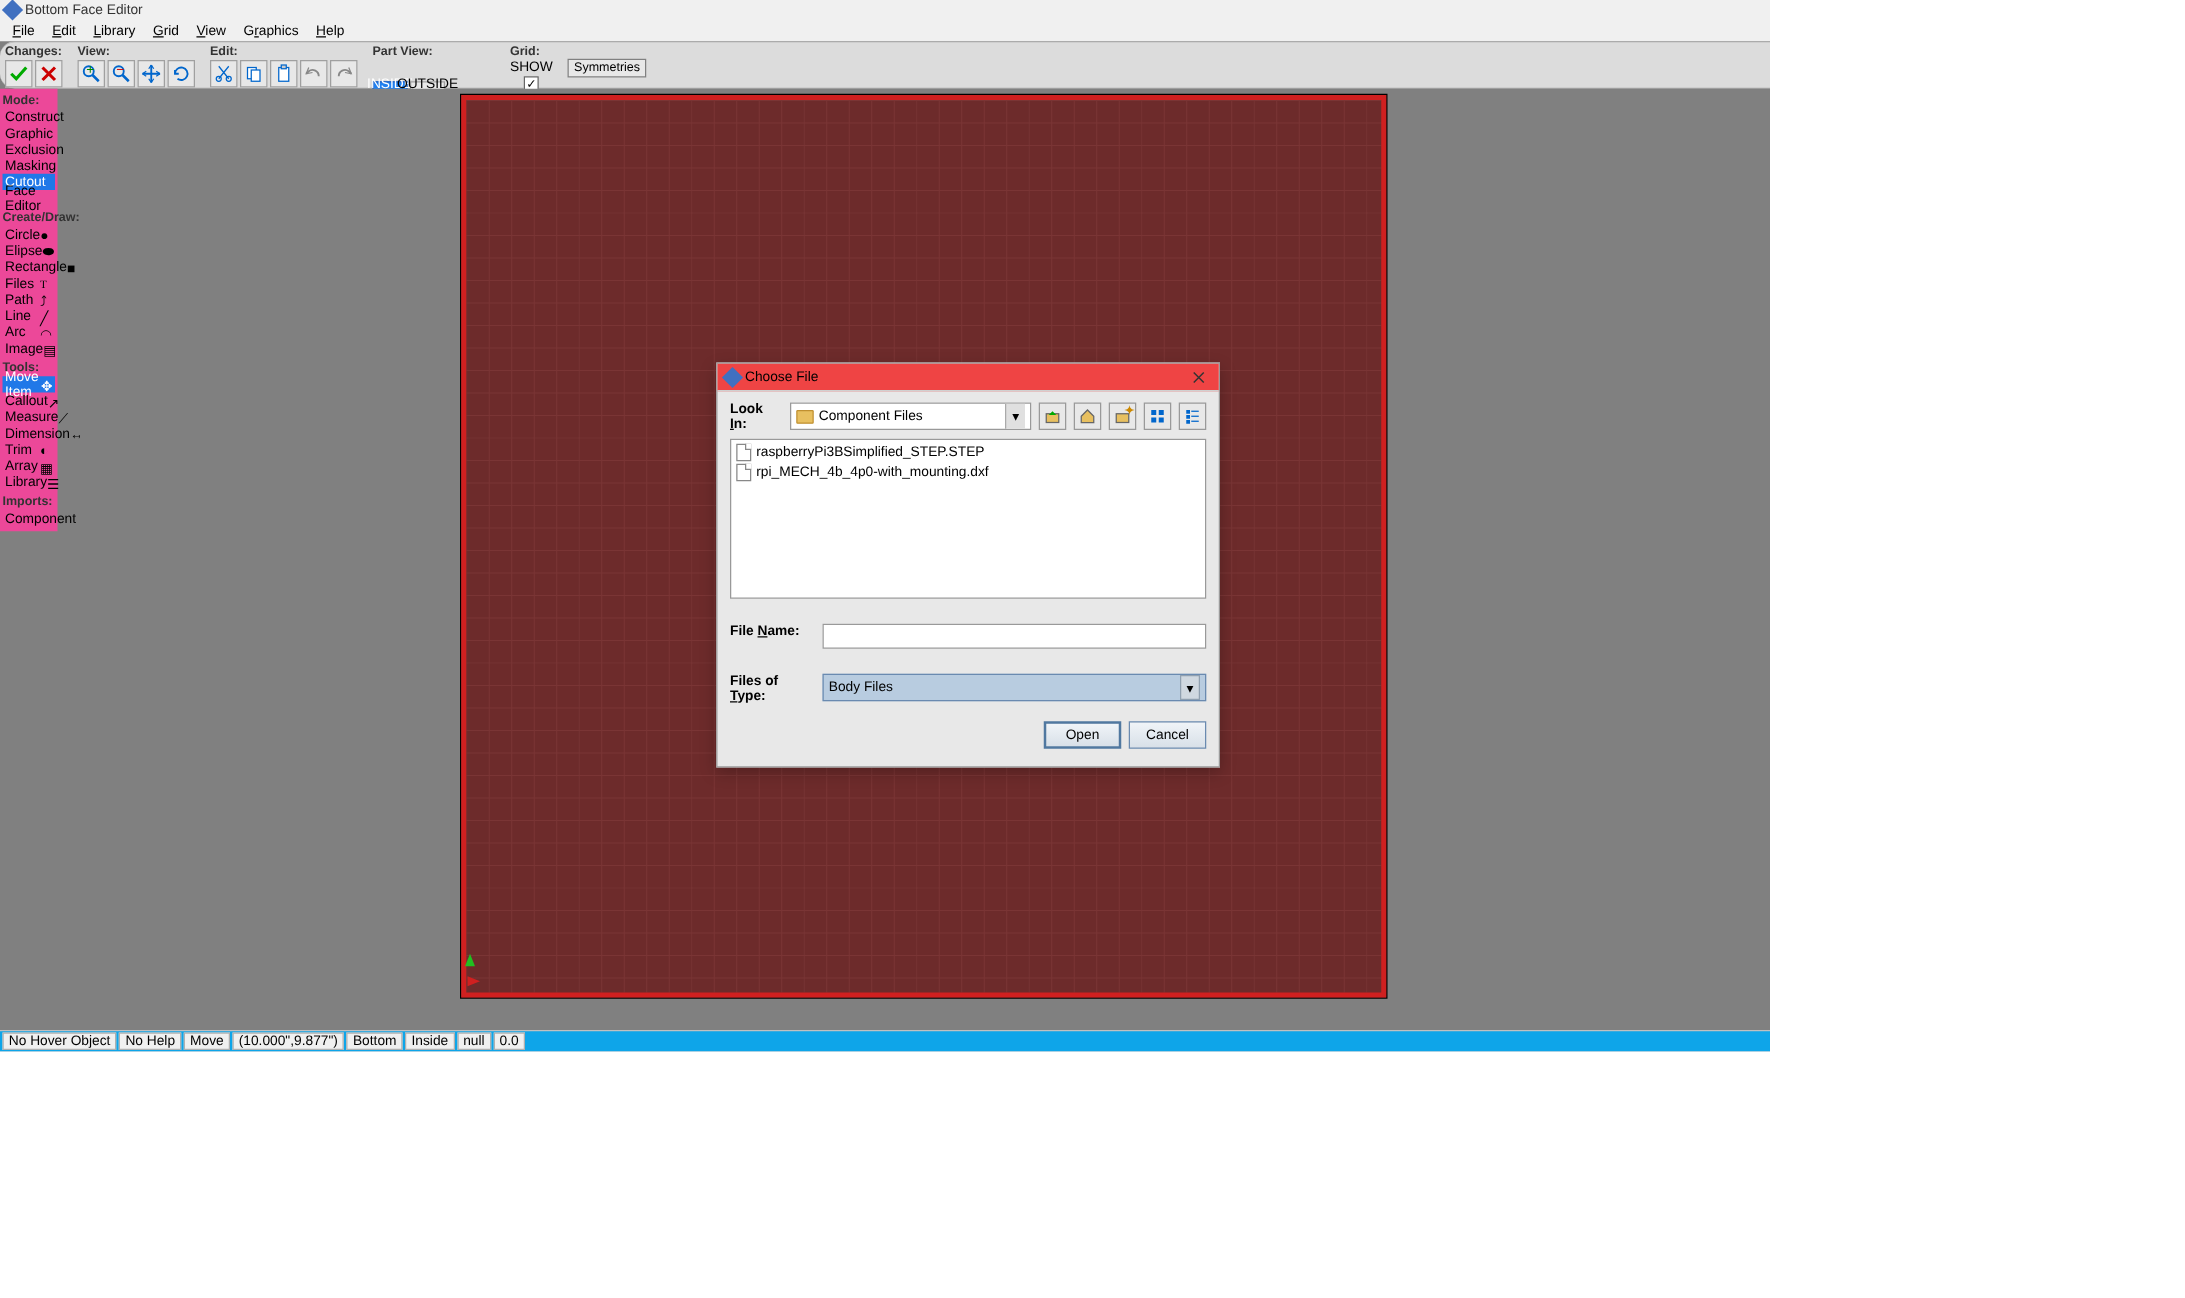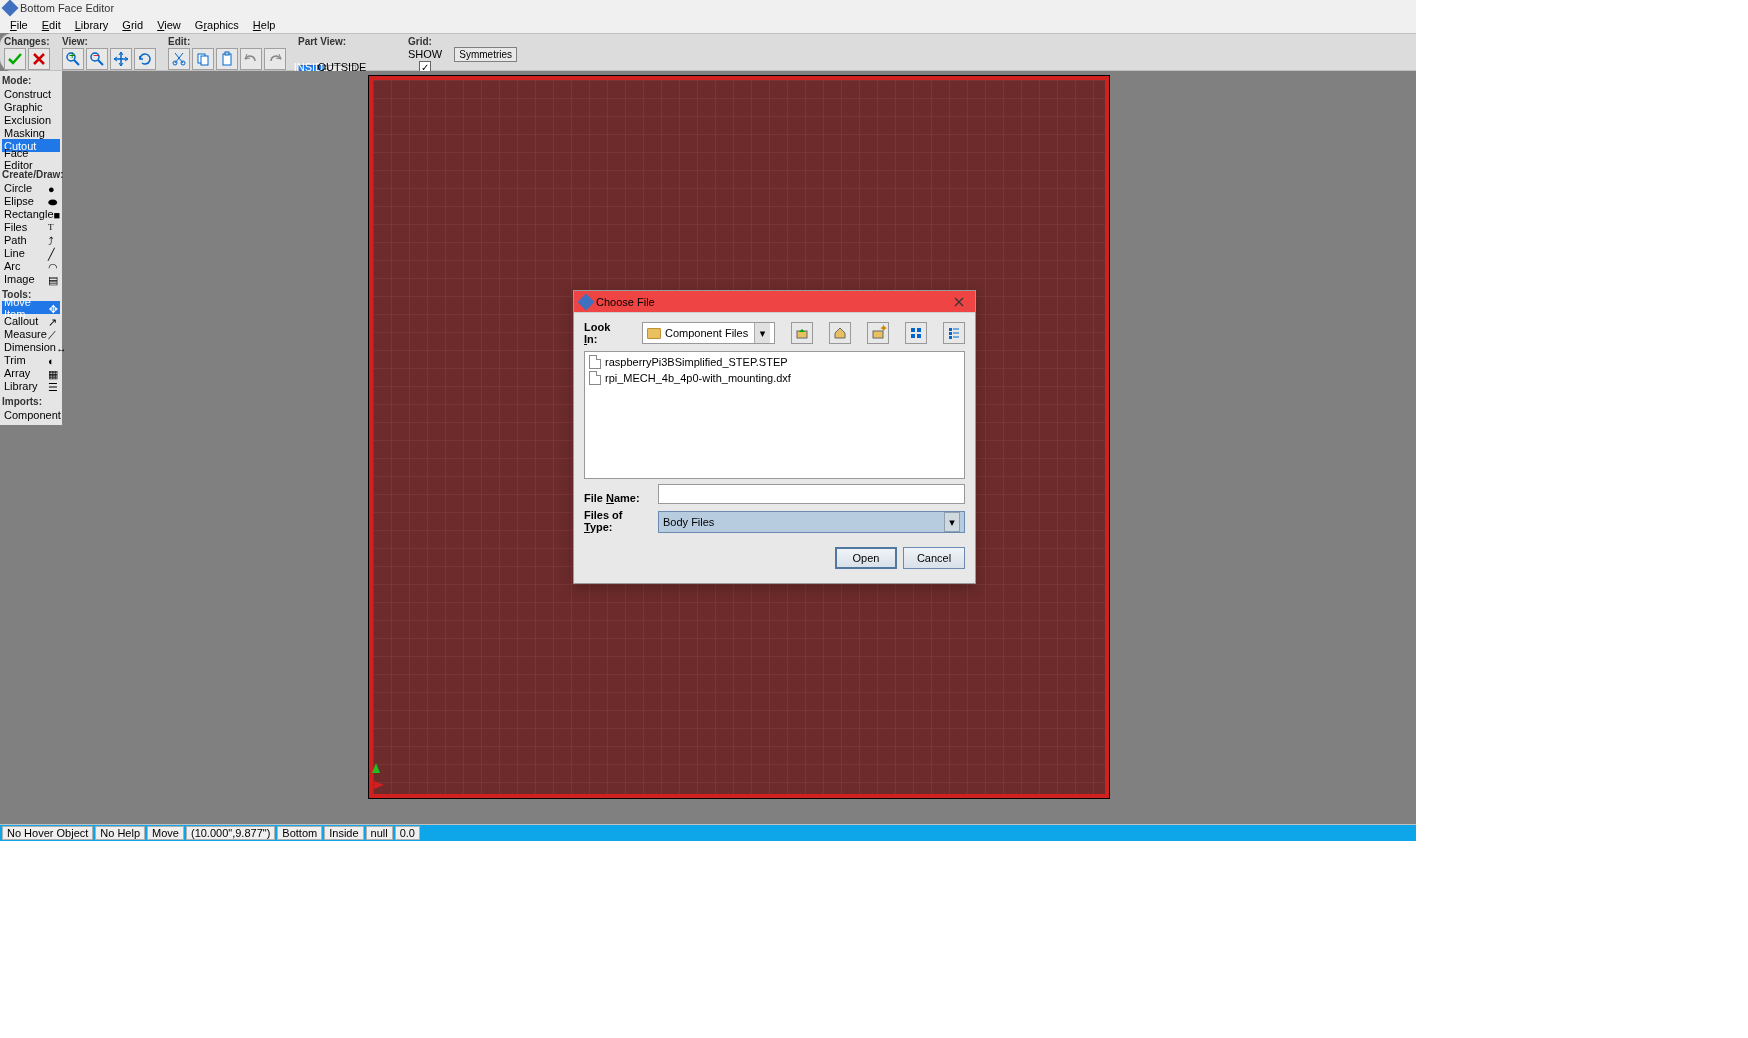--- a/index.html
+++ b/index.html
@@ -25,21 +25,21 @@
   .part-btn { width: 28px; height: 22px; border: 1px solid #a0a0a0; background: #e8e8e8; display: flex; flex-direction: column; align-items: center; justify-content: center; font-size: 7px; }
   .part-btn.active { background: #2080f0; color: #fff; border-color: #2060c0; }
   .tree-btn { width: 28px; height: 22px; border: 1px solid #a0a0a0; background: #e8e8e8; display: flex; align-items: center; justify-content: center; font-size: 7px; margin-top: 34px; }
   .grid-col { display: flex; flex-direction: column; align-items: center; font-size: 7px; }
   .grid-row { display: flex; gap: 24px; flex-direction: column; }
   .checkbox { width: 12px; height: 12px; border: 1px solid #666; background: #fff; display: flex; align-items: center; justify-content: center; margin-top: 1px; }
   .checkbox.checked::after { content: '✓'; font-size: 10px; color: #000; }
   .sym-btn { border: 1px solid #808080; background: #e8e8e8; padding: 1px 4px; font-size: 10px; margin-top: 11px; }
 
   
-  .sidebar { position: absolute; left: 0; top: 71px; width: 62px; background: #e5e5e5; display: flex; flex-direction: column; padding: 4px 2px; }
+  .sidebar { position: absolute; left: 0; top: 71px; width: 46px; background: #ec4899; display: flex; flex-direction: column; padding: 4px 2px; }
   .sb-header { font-weight: bold; font-size: 10px; color: #333; margin-top: 4px; margin-bottom: 1px; }
   .sb-header:first-child { margin-top: 0; }
   .sb-item { display: flex; justify-content: space-between; align-items: center; padding: 0 2px; height: 13px; cursor: default; }
   .sb-item.active { background: #2078e8; color: #fff; }
   .sb-item .sb-icon { width: 10px; height: 10px; display: inline-block; }
 
   
   .canvas-area { position: absolute; left: 64px; top: 71px; right: 332px; bottom: 201px; background: #808080; }
   .canvas-bg {
     position: absolute; left: 305px; top: 5px; width: 740px; height: 722px;
@@ -65,31 +65,31 @@
   .bottom-blank { position: absolute; left: 0; right: 0; bottom: 0; height: 197px; background: #fff; }
   .right-blank { position: absolute; right: 0; top: 0; width: 332px; bottom: 0; background: #fff; }
 
   
   .dialog { position: absolute; left: 573px; top: 290px; width: 403px; background: #e8e8e8; border: 1px solid #9a9a9a; box-shadow: 0 4px 12px rgba(0,0,0,0.25); }
   .dlg-titlebar { height: 22px; background: #ef4444; display: flex; align-items: center; padding: 0 6px; justify-content: space-between; border-bottom: 1px solid #d0d0d0; }
   .dlg-titlebar .dlg-title-wrap { display: flex; align-items: center; gap: 4px; }
   .dlg-titlebar .dlg-icon { width: 12px; height: 12px; background: #4070c0; transform: rotate(45deg); }
   .dlg-close { width: 20px; height: 16px; display: flex; align-items: center; justify-content: center; cursor: default; }
   .dlg-body { padding: 8px 10px; }
-  .dlg-row { display: flex; align-items: center; gap: 16px; margin-bottom: 6px; }
+  .dlg-row { display: flex; align-items: center; gap: 6px; margin-bottom: 6px; }
   .lookin-label { width: 42px; font-weight: bold; }
   .combo { flex: 1; height: 22px; border: 1px solid #999; background: #fff; display: flex; align-items: center; padding: 0 4px; justify-content: space-between; }
   .combo .drop { width: 16px; height: 20px; background: #e0e0e0; border-left: 1px solid #aaa; display: flex; align-items: center; justify-content: center; }
   .combo .folder-ico { width: 14px; height: 11px; background: #e8c060; border: 1px solid #c09030; border-radius: 1px; margin-right: 4px; }
   .nav-btn { width: 22px; height: 22px; border: 1px solid #999; background: #e8e8e8; display: flex; align-items: center; justify-content: center; }
   .filelist { height: 128px; border: 1px solid #999; background: #fff; padding: 2px; overflow: auto; }
   .file-item { display: flex; align-items: center; gap: 4px; padding: 1px 2px; }
   .file-ico { width: 12px; height: 14px; border: 1px solid #888; background: #fff; position: relative; }
   .file-ico::after { content: ''; position: absolute; right: -1px; top: -1px; width: 4px; height: 4px; border-left: 1px solid #888; border-bottom: 1px solid #888; background: #fff; }
-  .dlg-field-row { display: flex; align-items: flex-end; margin-top: 5px; gap: 4px; }
+  .dlg-field-row { display: flex; align-items: flex-start; margin-top: 20px; gap: 4px; }
   .dlg-field-label { width: 70px; font-weight: bold; }
   .text-input { flex: 1; height: 20px; border: 1px solid #999; background: #fff; padding: 0 4px; }
   .combo2 { flex: 1; height: 22px; border: 1px solid #6a8ab0; background: #b8cce0; display: flex; align-items: center; padding: 0 4px; justify-content: space-between; }
   .combo2 .drop { width: 16px; height: 20px; background: #d0d8e0; border: 1px solid #90a0b0; display: flex; align-items: center; justify-content: center; }
   .dlg-buttons { display: flex; justify-content: flex-end; gap: 6px; margin-top: 14px; padding-bottom: 6px; }
   .win-btn { width: 62px; height: 22px; border: 1px solid #6a8ab0; background: linear-gradient(#f0f4f8, #d8e0e8); display: flex; align-items: center; justify-content: center; }
   .win-btn.focus { border: 2px solid #5078a0; }
 
   svg { overflow: visible; }
 </style>

